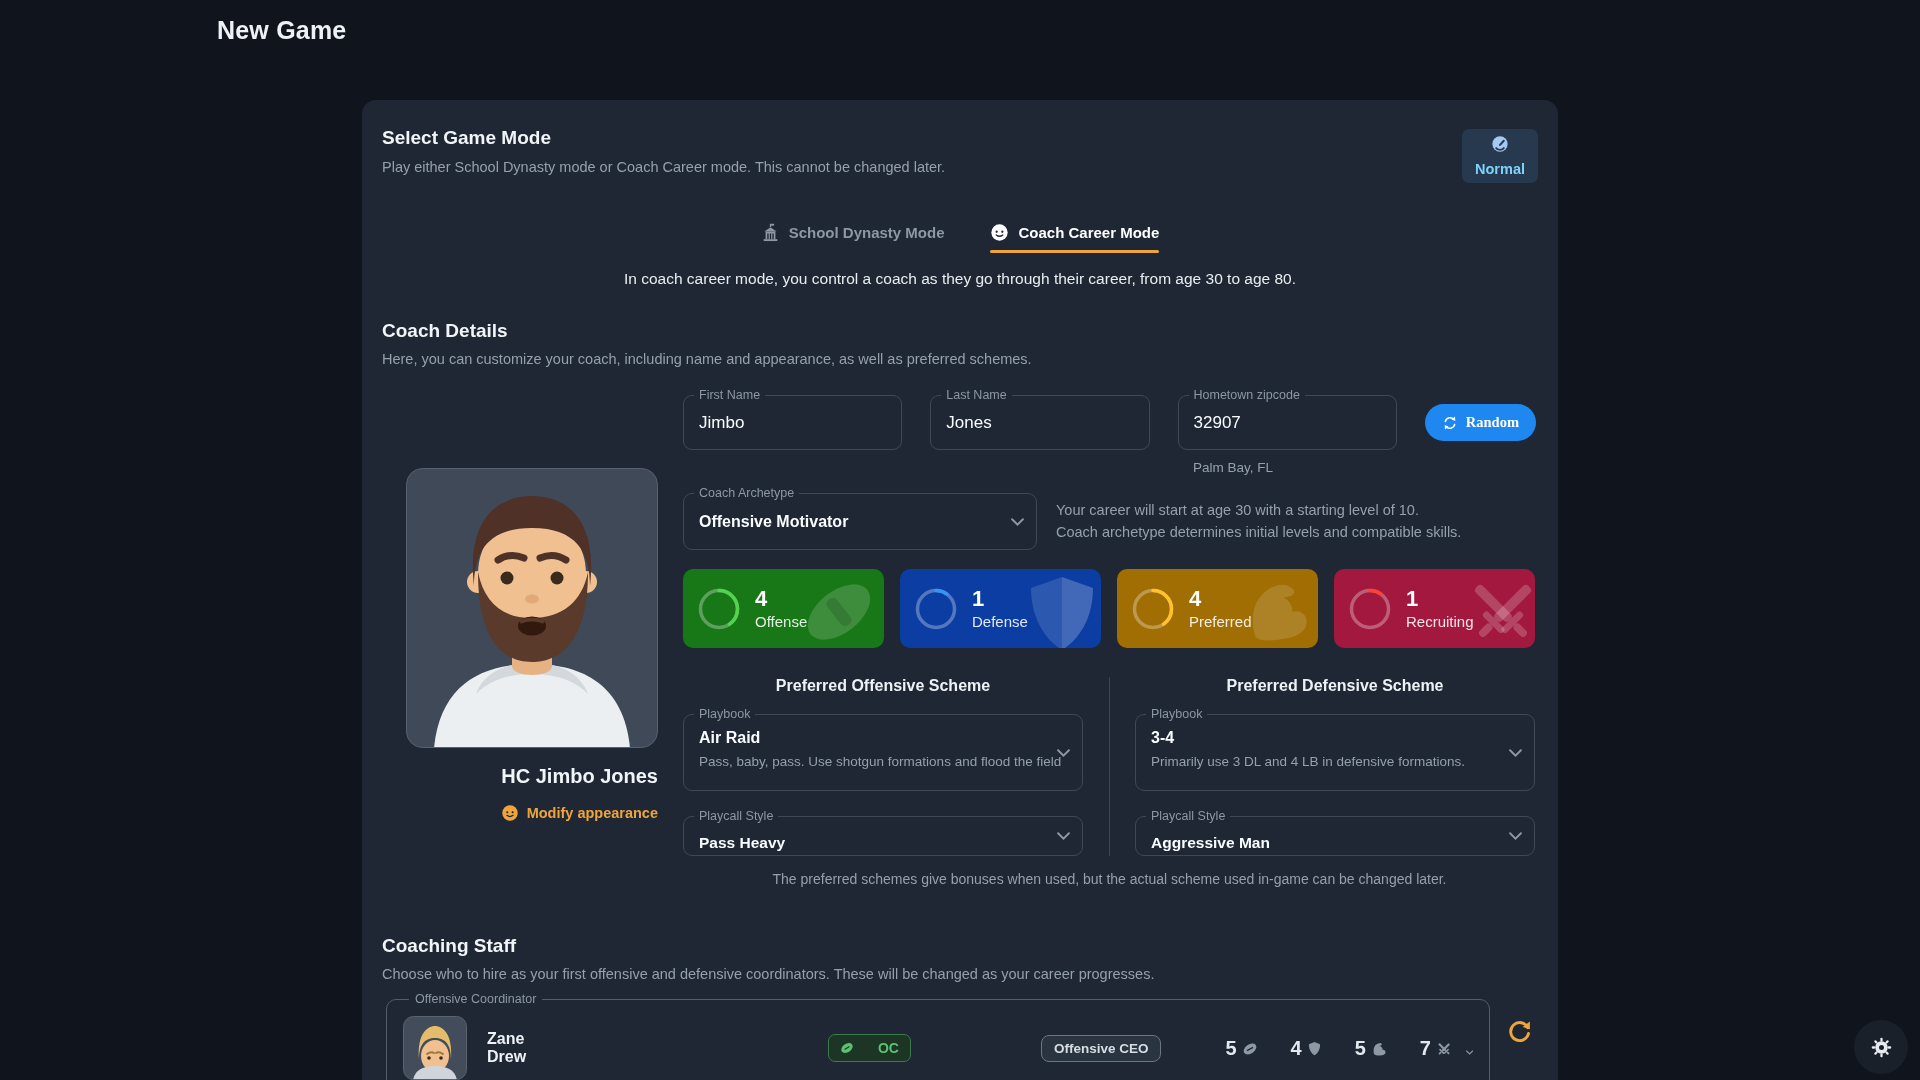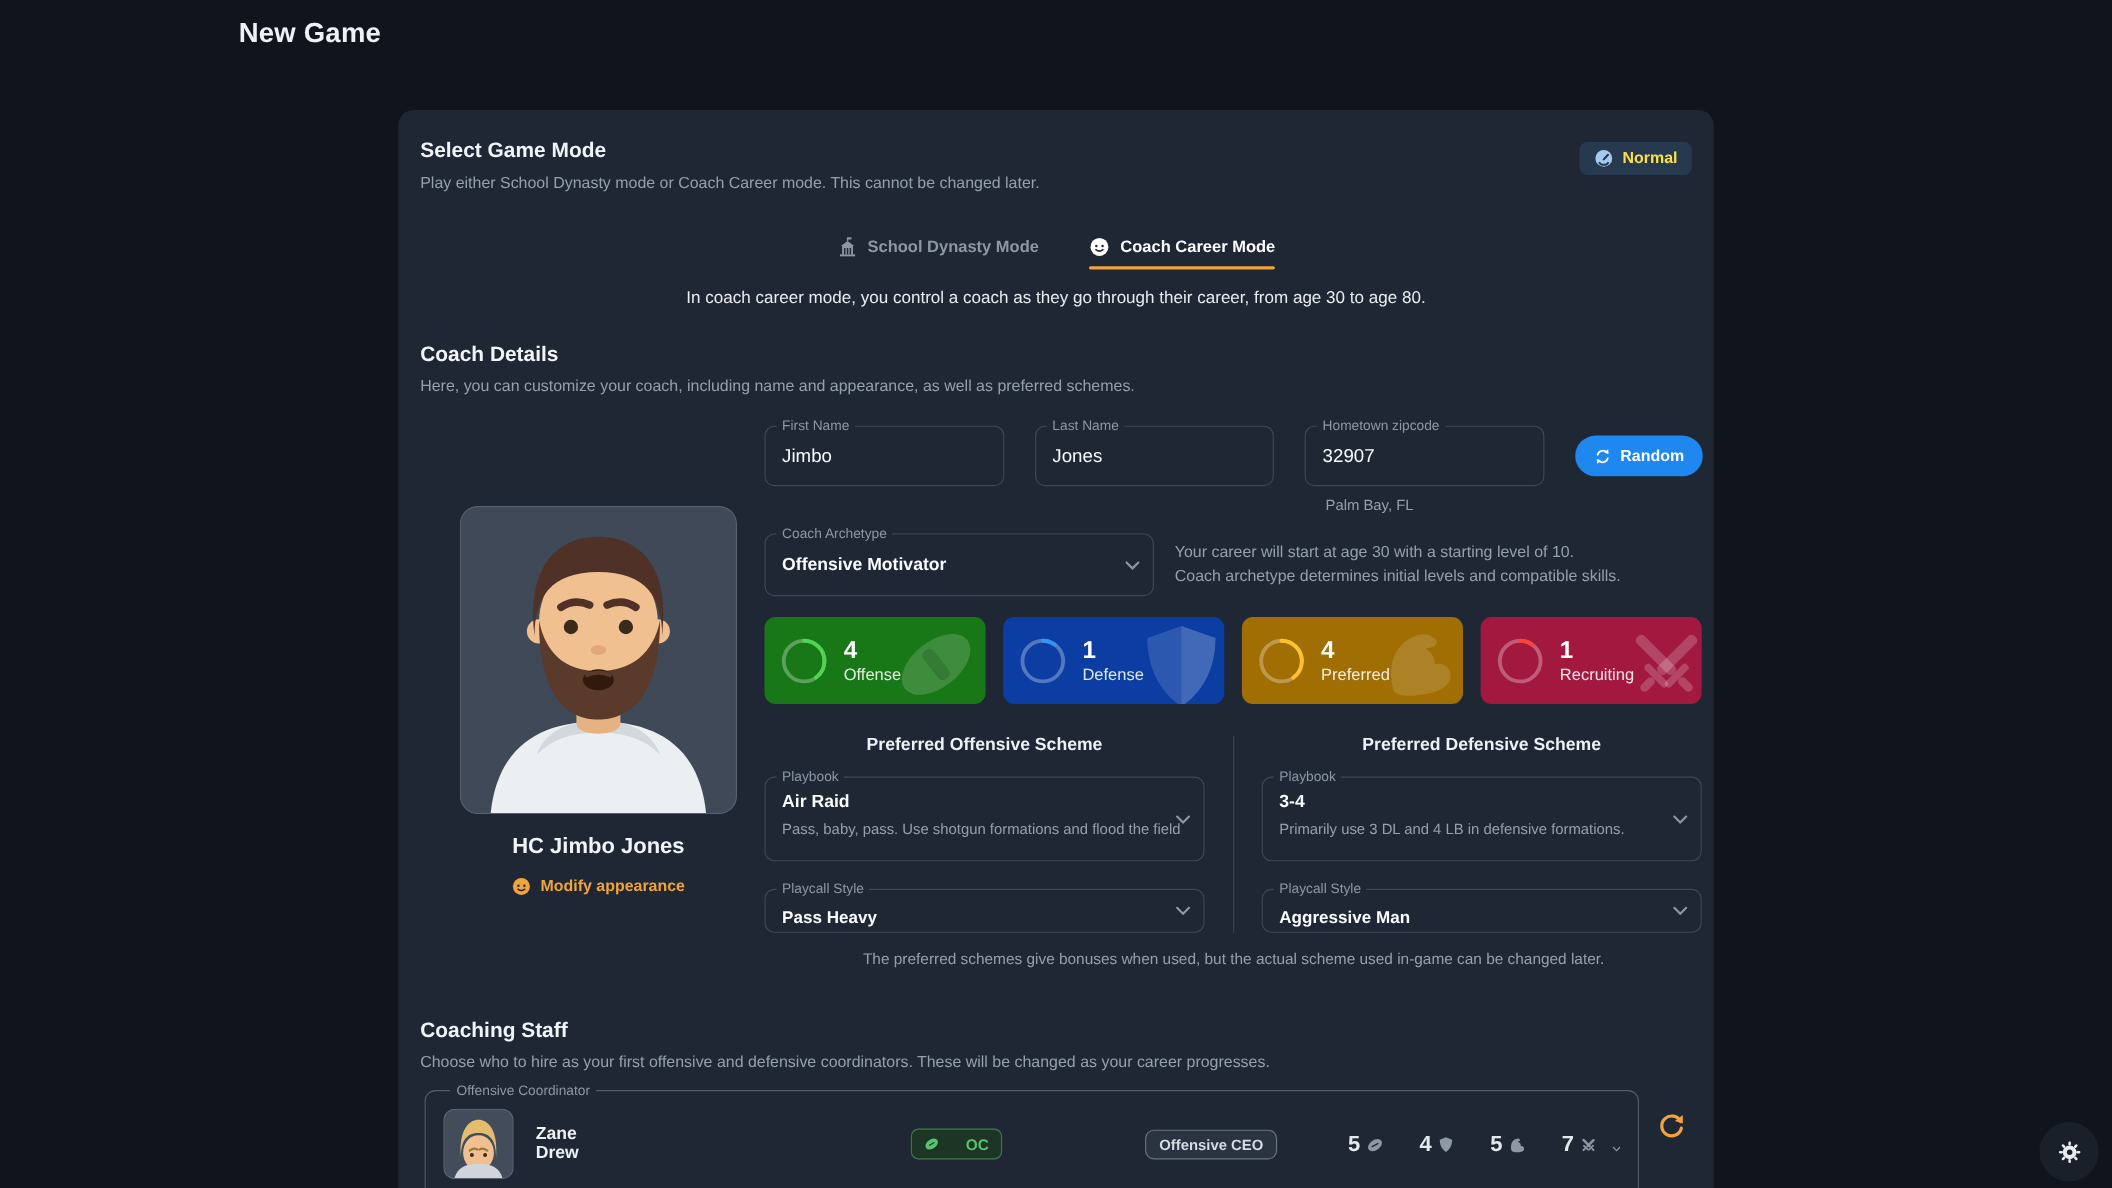--- a/index.html
+++ b/index.html
@@ -15,58 +15,58 @@
   .card {
     position:absolute; left:362px; top:100px; width:1196px; height:1012px;
     background:#1e2733; border-radius:14px; padding:27px 20px 0;
   }
 
   
   .card-header { display:flex; justify-content:space-between; align-items:flex-start; }
   .h-sect { font-size:19px; font-weight:800; color:#f2f5f8; }
   .sub { font-size:14.5px; color:#95a0ad; margin-top:10px; }
   .badge-normal {
-    display:flex; align-items:center; gap:8px; background:#27394f; color:#fde047;
-    font-size:14.5px; font-weight:700; padding:6px 13px; border-radius:7px; margin-top:2px; cursor:pointer;
+    display:flex; align-items:center; gap:8px; background:#27394f; color:#7dd3fc;
+    font-size:14.5px; font-weight:700; padding:6px 13px; border-radius:7px; margin-top:2px; cursor:pointer;flex-direction:column;
   }
 
   
   .tabs { display:flex; justify-content:center; gap:46px; margin-top:40px; }
   .tab { display:flex; align-items:center; gap:9px; font-size:15px; font-weight:700; color:#8d97a5; padding-bottom:11px; position:relative; cursor:pointer; }
   .tab.active { color:#ffffff; }
   .tab.active::after { content:""; position:absolute; left:0; right:0; bottom:0; height:3px; background:#f0a43c; border-radius:2px; }
   .mode-desc { margin-top:17px; text-align:center; font-size:15.5px; color:#e9edf1; }
 
   
   .sect { font-size:19px; font-weight:800; color:#f2f5f8; margin-top:32px; }
   .sect-sub { font-size:14.5px; color:#95a0ad; margin-top:9px; }
 
   
   .main-row { display:flex; }
-  .avatar-col { width:252px; margin-left:36px; padding-top:101px; text-align:center; flex:none; }
+  .avatar-col { width:252px; margin-left:24px; padding-top:101px; text-align:right; flex:none; }
   .avatar-box { width:252px; height:280px; }
   .coach-name { margin-top:13px; font-size:20px; font-weight:800; color:#f2f5f8; }
   .modify-link { margin-top:16px; display:inline-flex; align-items:center; gap:8px; color:#f0a43c; font-size:14.5px; font-weight:700; cursor:pointer; }
   .form-col { width:853px; margin-left:25px; flex:none; }
 
   
   .ofield { position:relative; border:1px solid #3e4958; border-radius:9px; height:55px; background:transparent; }
   .flabel { position:absolute; top:-8px; left:10px; font-size:12.5px; color:#8d97a5; background:#1e2733; padding:0 5px; white-space:nowrap; }
   input.fvalue {
     width:100%; height:100%; background:transparent; border:none; outline:none;
     color:#fafcff; font-size:17px; font-weight:500; padding:0 15px; font-family:"Liberation Sans", sans-serif;
   }
   .sel-value { color:#fafcff; font-size:16px; font-weight:700; padding:0 15px; line-height:53px; }
   .sel-chevron { position:absolute; right:12px; top:50%; transform:translateY(-50%); }
   .fields-row { margin-top:28px; display:flex; gap:28px; align-items:center; }
   .ofield.name-f { width:231px; }
   .btn-random {
     display:flex; align-items:center; gap:8px; background:#1e87f0; color:#fff; font-weight:700;
     font-size:14.5px; height:37px; padding:0 17px; border-radius:19px; border:none; cursor:pointer;
-    font-family:Liberation Sans, sans-serif;
+    font-family:Liberation Serif, serif;
   }
   .zip-hint { position:relative; height:14px; margin-top:10px; }
   .zip-hint span { position:absolute; left:510px; font-size:13.5px; color:#95a0ad; }
 
   .arch-row { margin-top:19px; display:flex; }
   .ofield.arch { width:354px; height:57px; }
   .arch-notes { margin-left:19px; font-size:14.5px; color:#95a0ad; line-height:22px; padding-top:6px; }
 
   
   .stats-row { margin-top:19px; display:flex; gap:16px; }

